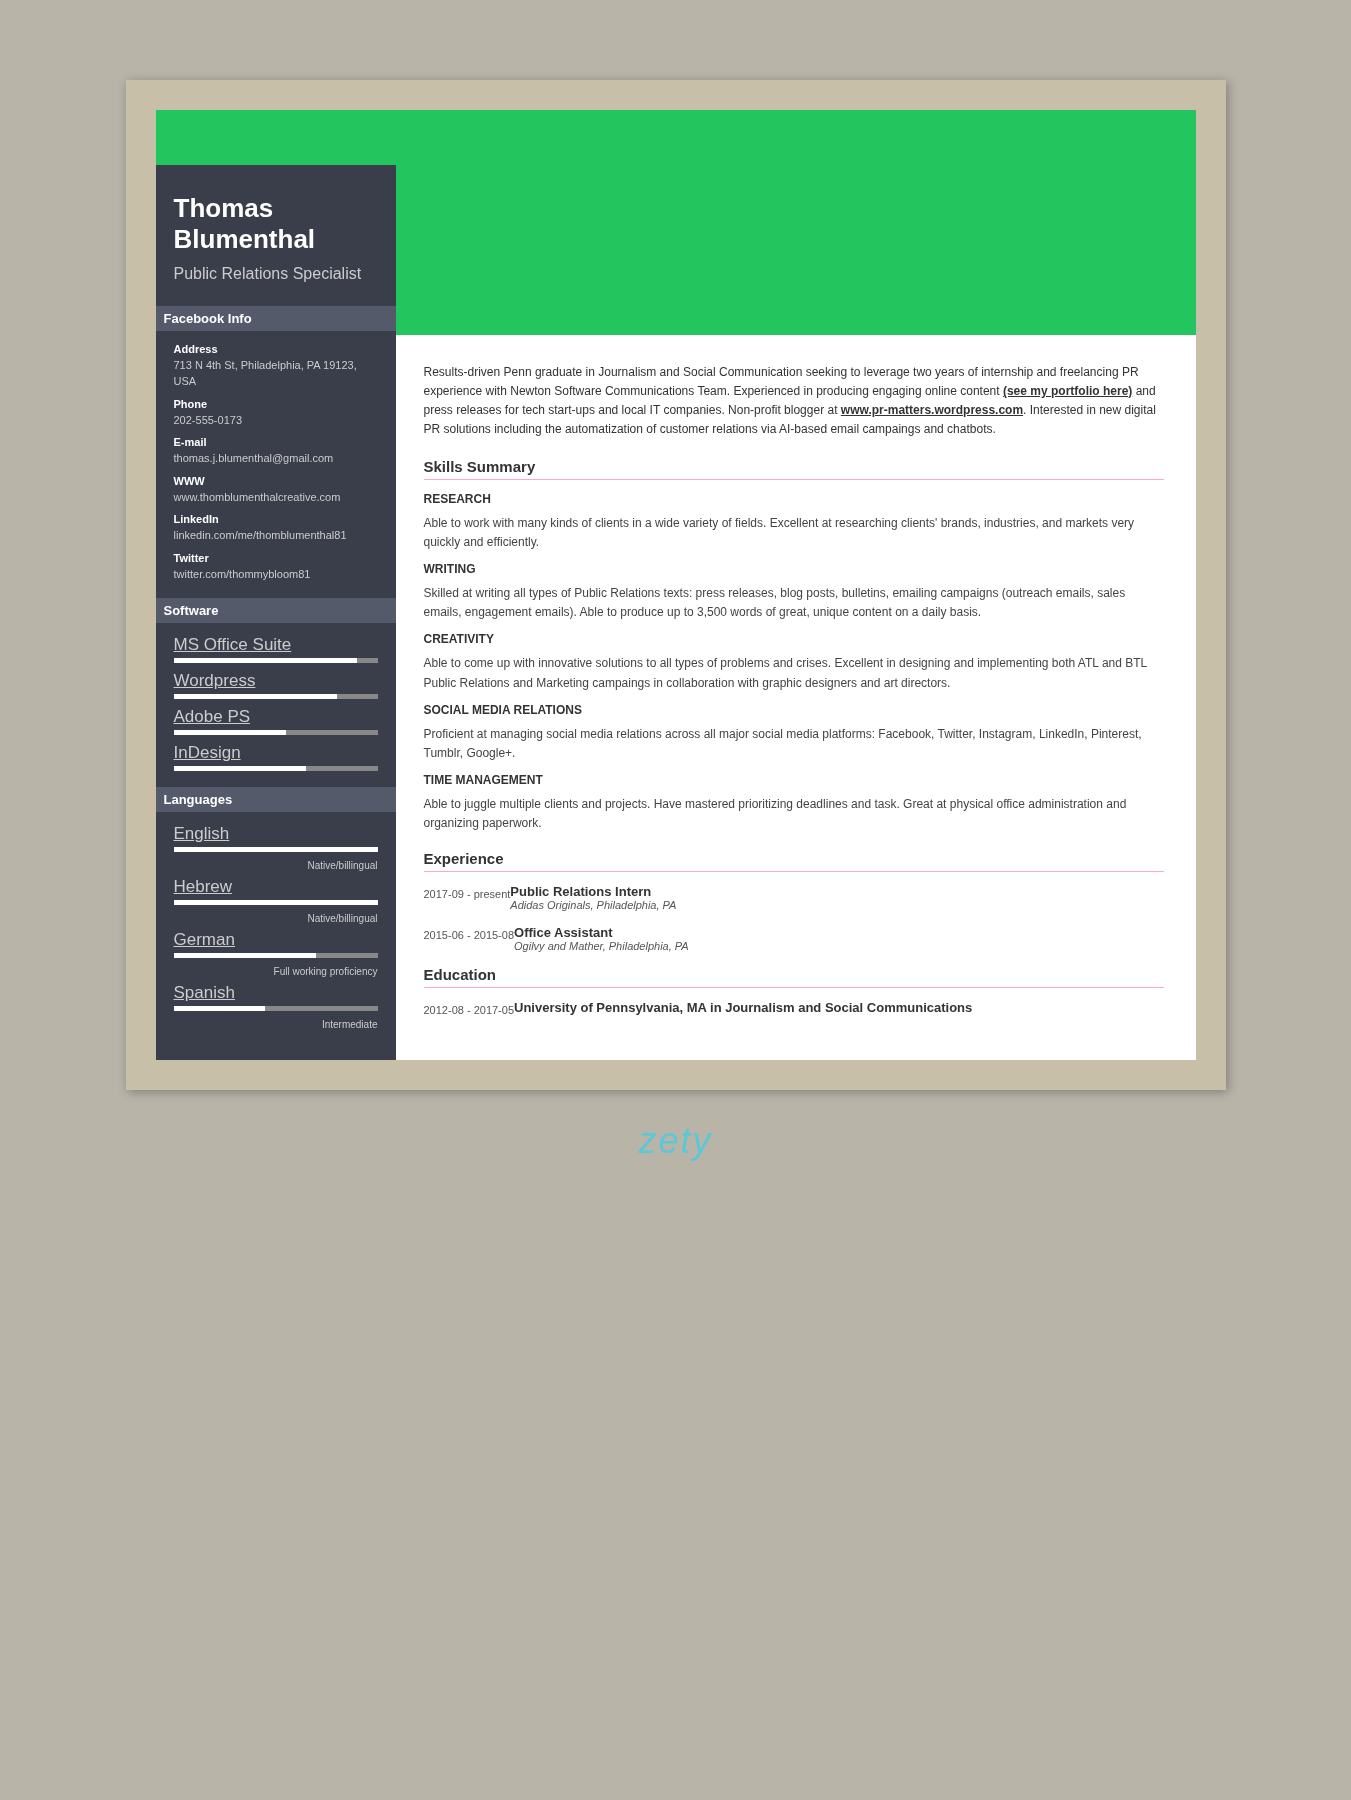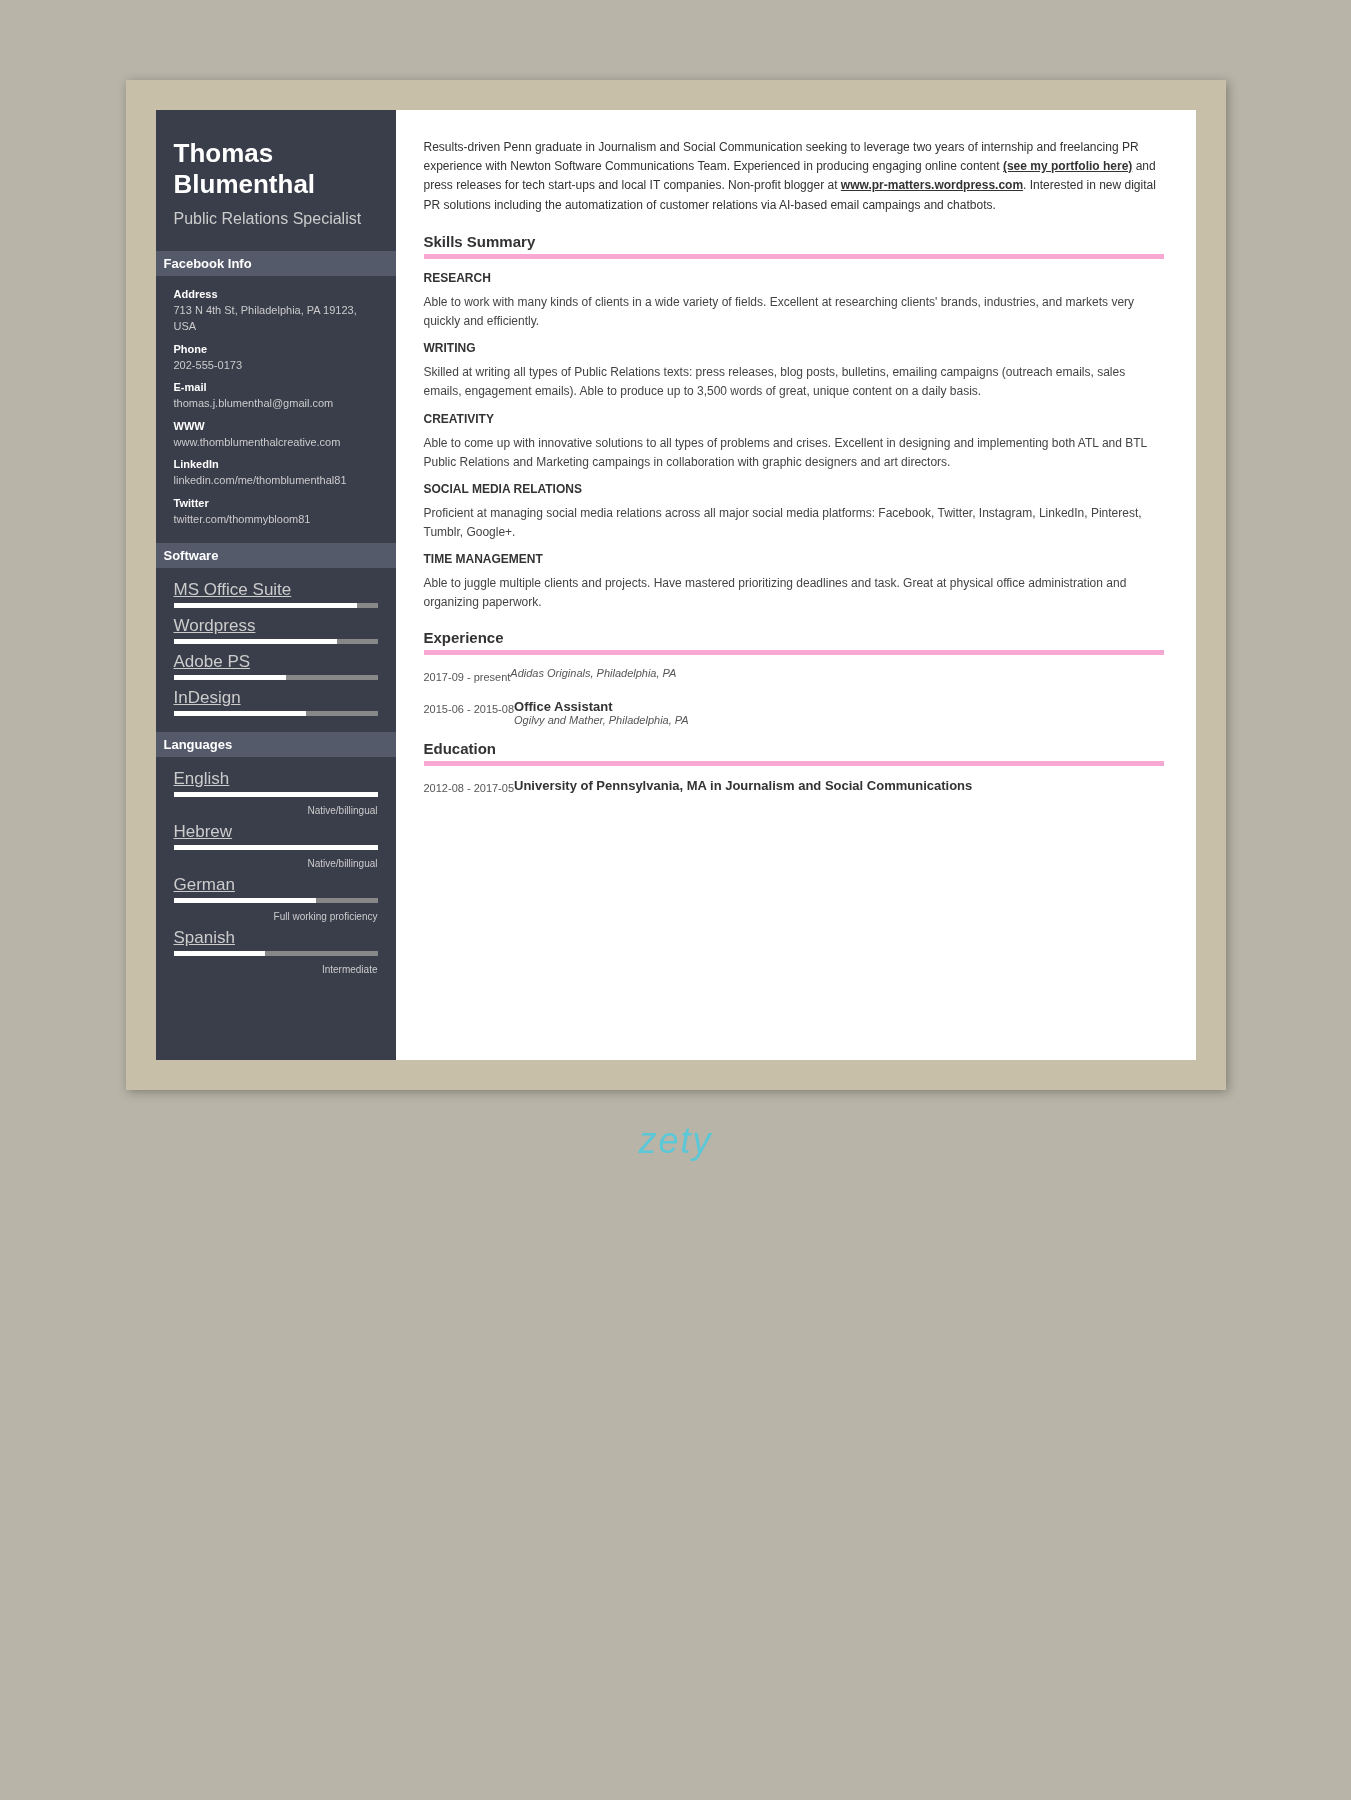--- a/index.html
+++ b/index.html
@@ -17,20 +17,21 @@
       background-color: #c8bfa8;
       width: 1100px;
       padding: 30px;
       box-shadow: 2px 2px 10px rgba(0,0,0,0.3);
     }
     .resume {
       display: flex;
       width: 100%;
       background: #22c55e;
       min-height: 950px;
+      align-items: flex-end;
     }
     
     .sidebar {
       width: 240px;
       min-width: 240px;
       background-color: #3a3d4a;
       color: #fff;
       padding: 28px 18px 28px 18px;
     }
     .sidebar-name {
@@ -104,21 +105,21 @@
     .summary-text {
       font-size: 12px;
       color: #333;
       line-height: 1.6;
       margin-bottom: 18px;
     }
     .section-title {
       font-size: 15px;
       font-weight: 700;
       color: #333;
-      border-bottom: 5px solid #f9a8d4;
+      border-bottom: 1px solid #f9a8d4;
       padding-bottom: 4px;
       margin-bottom: 12px;
       margin-top: 4px;
     }
     .skill-heading {
       font-size: 12px;
       font-weight: 700;
       color: #333;
       margin-top: 10px;
       margin-bottom: 4px;
@@ -287,20 +288,21 @@
       <div class="skill-desc">Able to juggle multiple clients and projects. Have mastered prioritizing deadlines and task. Great at physical office administration and organizing paperwork.</div>
     </div>
         </div>
 
       <div class="section-title" style="margin-top:16px">Experience</div>
 
       <div id="experience-list">
           <div class="exp-item">
       <div class="exp-date">2017-09 - present</div>
       <div class="exp-detail">
+        <div class="exp-title">Public Relations Intern</div>
         <div class="exp-company">Adidas Originals, Philadelphia, PA</div>
       </div>
     </div>
           <div class="exp-item">
       <div class="exp-date">2015-06 - 2015-08</div>
       <div class="exp-detail">
         <div class="exp-title">Office Assistant</div>
         <div class="exp-company">Ogilvy and Mather, Philadelphia, PA</div>
       </div>
     </div>

